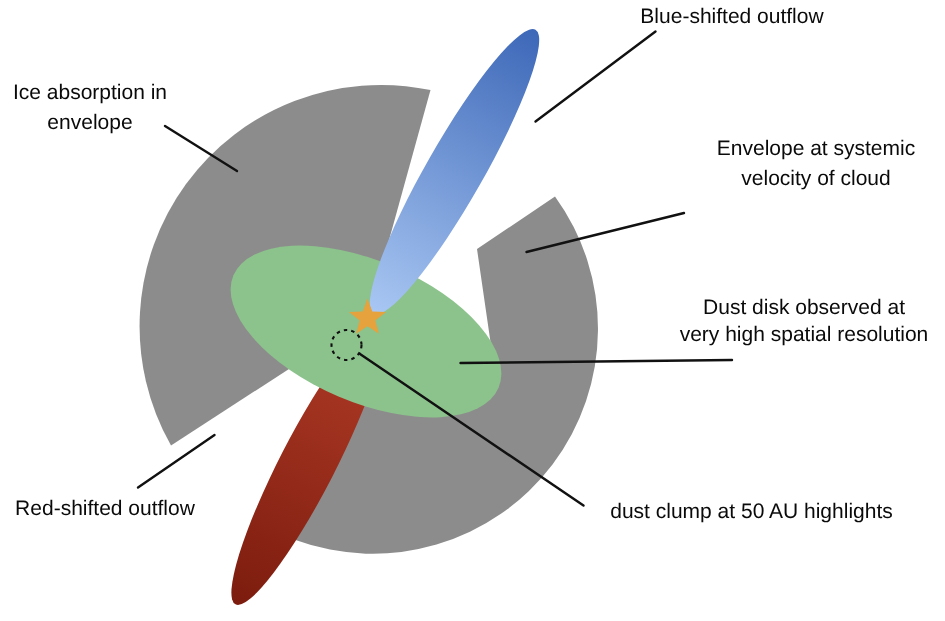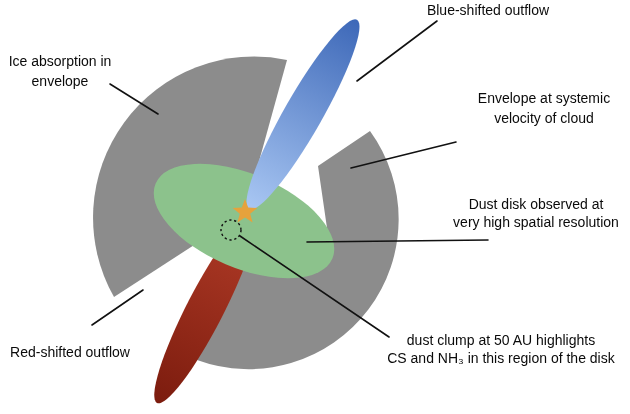--- a/index.html
+++ b/index.html
@@ -75,22 +75,21 @@
   <div class="label lh20" style="left:454px;top:88px;width:180px;">
     <div>Envelope at systemic</div>
     <div>velocity of cloud</div>
   </div>
 
   <div class="label lh18" style="left:438px;top:195px;width:196px;">
     <div>Dust disk observed at</div>
     <div>very high spatial resolution</div>
   </div>
 
-  <div class="label lh17" style="left:0px;top:344px;width:140px;">
+  <div class="label lh17" style="left:0px;top:330px;width:140px;">
     <div>Red-shifted outflow</div>
   </div>
 
   <div class="label lh18" style="left:372px;top:331px;width:258px;">
     <div>dust clump at 50 AU highlights</div>
-    <div>CS and NH₃ in this region of the disk</div>
   </div>
 
 </div>
 
 </body></html>

